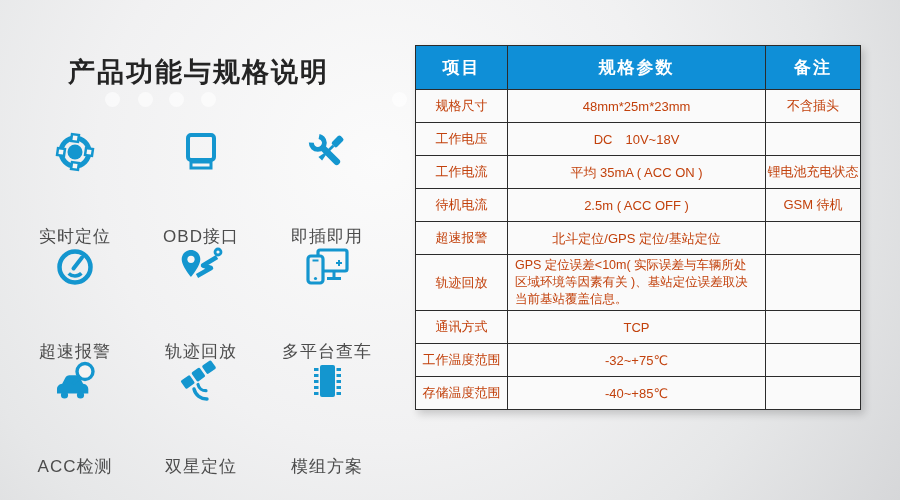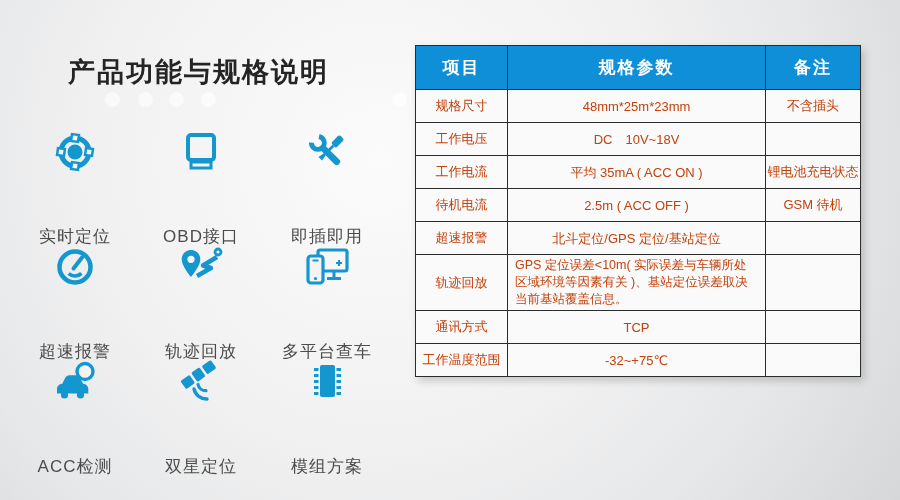--- a/index.html
+++ b/index.html
@@ -257,16 +257,21 @@
       <tr>
         <td class="item">通讯方式</td>
         <td class="spec">TCP</td>
         <td class="note"></td>
       </tr>
       <tr>
         <td class="item">工作温度范围</td>
         <td class="spec">-32~+75℃</td>
         <td class="note"></td>
       </tr>
+      <tr>
+        <td class="item">存储温度范围</td>
+        <td class="spec">-40~+85℃</td>
+        <td class="note"></td>
+      </tr>
     </tbody>
   </table>
 
 </div>
 
 </body></html>

